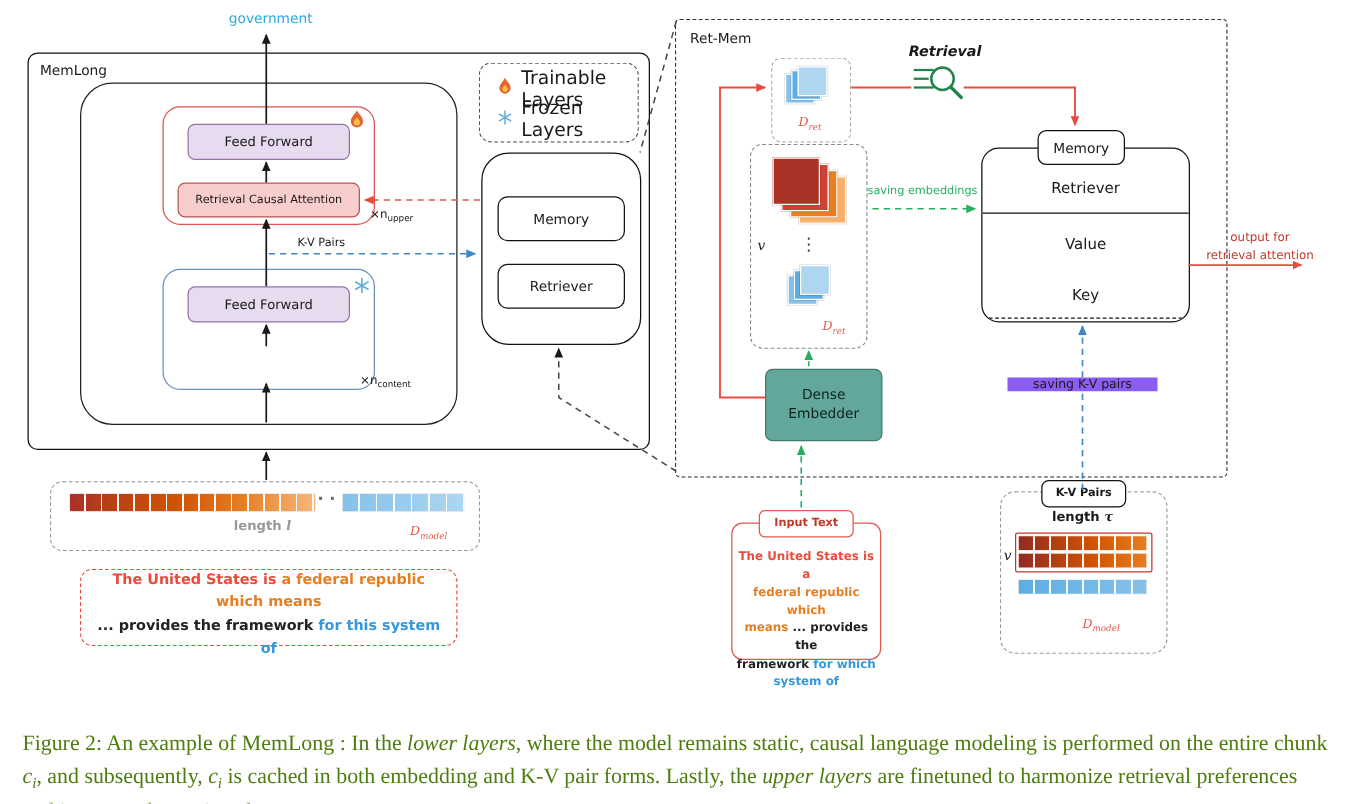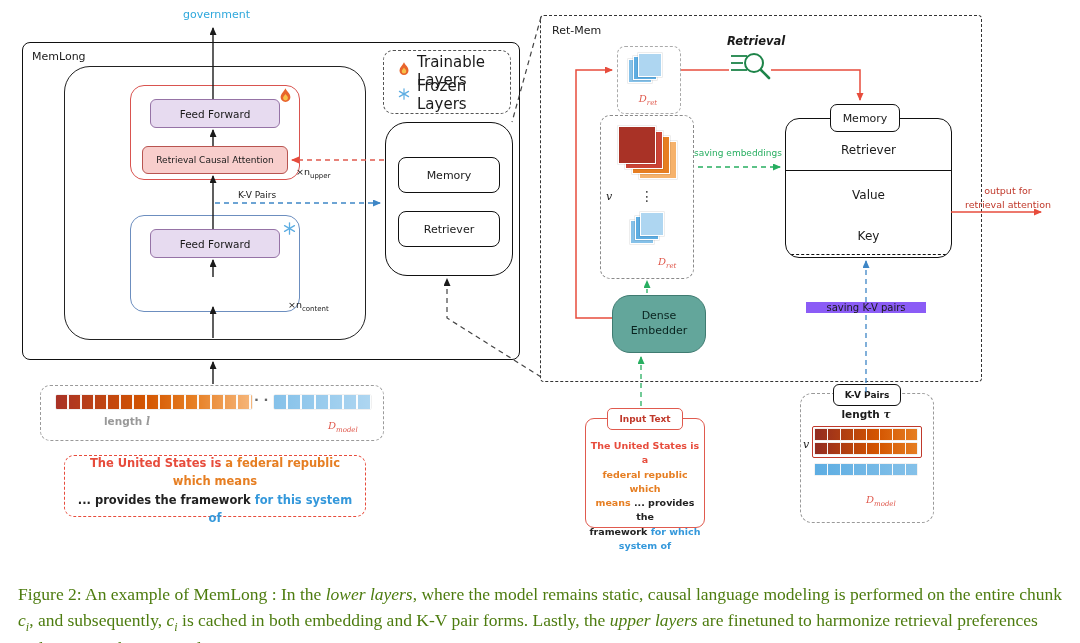--- a/index.html
+++ b/index.html
@@ -21,21 +21,21 @@
   .memret-box{left:385px;top:122px;width:126px;height:152px;border:1.4px solid #111;border-radius:22px;}
   .mini-box{left:398px;width:100px;height:34px;border:1.3px solid #111;border-radius:8px;background:#fff;font-size:11px;}
   .token-box{left:40px;top:385px;width:342px;height:54px;border:1.6px dashed #9a9a9a;border-radius:10px;}
   .sentence-box{left:64px;top:455px;width:302px;height:62px;border:1.6px dashed #e74c3c;border-radius:10px;font-size:11.5px;font-weight:700;line-height:1.6;padding-top:9px;box-sizing:border-box;}
   .retmem-box{left:540px;top:15px;width:440px;height:365px;border:1.6px dashed #333;border-radius:4px;}
   .dret-box{left:617px;top:46px;width:62px;height:66px;border:1.3px dashed #aaa;border-radius:8px;}
   .emb-stack-box{left:600px;top:115px;width:92px;height:162px;border:1.3px dashed #8a8a8a;border-radius:10px;}
   .membig-box{left:785px;top:118px;width:165px;height:138px;border:1.5px solid #111;border-radius:14px;overflow:hidden;background:#fff;}
   .membig-row{width:100%;box-sizing:border-box;font-size:12px;display:flex;align-items:center;justify-content:center;}
   .mem-label-box{left:830px;top:104px;width:68px;height:26px;border:1.5px solid #111;border-radius:7px;background:#fff;font-size:11px;z-index:3;}
-  .dense-box{left:612px;top:295px;width:92px;height:56px;background:#63a69b;border:1.2px solid #3f7b71;border-radius:18px;font-size:11px;line-height:1.35;color:#09231f;}
+  .dense-box{left:612px;top:295px;width:92px;height:56px;background:#63a69b;border:1.2px solid #3f7b71;border-radius:6px;font-size:11px;line-height:1.35;color:#09231f;}
   .input-box{left:585px;top:418px;width:118px;height:108px;border:1.6px solid #e05a4e;border-radius:9px;background:#fff;}
   .input-label-box{left:607px;top:408px;width:74px;height:20px;border:1.5px solid #e05a4e;border-radius:5px;background:#fff;font-size:9px;font-weight:700;color:#c0392b;z-index:3;}
   .kv-box{left:800px;top:393px;width:132px;height:128px;border:1.6px dashed #9a9a9a;border-radius:12px;}
   .kv-label-box{left:833px;top:384px;width:66px;height:20px;border:1.4px solid #111;border-radius:6px;background:#fff;font-size:9px;font-weight:700;z-index:3;}
 
   
   .gov{left:183px;top:8px;width:64px;color:#2fa8dc;font-size:11px;text-align:center;}
   .ttl{font-weight:400;font-size:11px;}
   .nlab{font-size:9.5px;font-weight:400;}
   .nlab sub{font-size:7px;}
@@ -147,21 +147,21 @@
     <span>Memory</span>
   </div>
   <div class="abs ctr mini-box" style="top:211px;">
     <span>Retriever</span>
   </div>
 
   <div class="abs token-box"></div>
   <div class="strip red" style="left:56px;top:395px;width:196px;"></div>
   <span class="abs dots-h" style="left:254px;top:392px;">· · ·</span>
   <div class="strip blue" style="left:274px;top:395px;width:97px;"></div>
-  <span class="abs gray-len" style="left:104px;top:415px;width:180px;"><span>length</span> <span class="ser-it">l</span></span>
+  <span class="abs gray-len" style="left:120px;top:415px;width:180px;text-align:center;"><span>length</span> <span class="ser-it">l</span></span>
   <span class="abs dcal" style="left:328px;top:420px;"><span>D</span><sub>model</sub></span>
 
   <div class="abs ctr sentence-box">
     <div style="width:280px;">
       <span class="c-red">The United States is</span><span class="c-org"> a federal republic which means</span><br>
       <span class="c-blk">... provides the framework </span><span class="c-blu">for this system of</span>
     </div>
   </div>
 
   <div class="abs retmem-box"></div>

